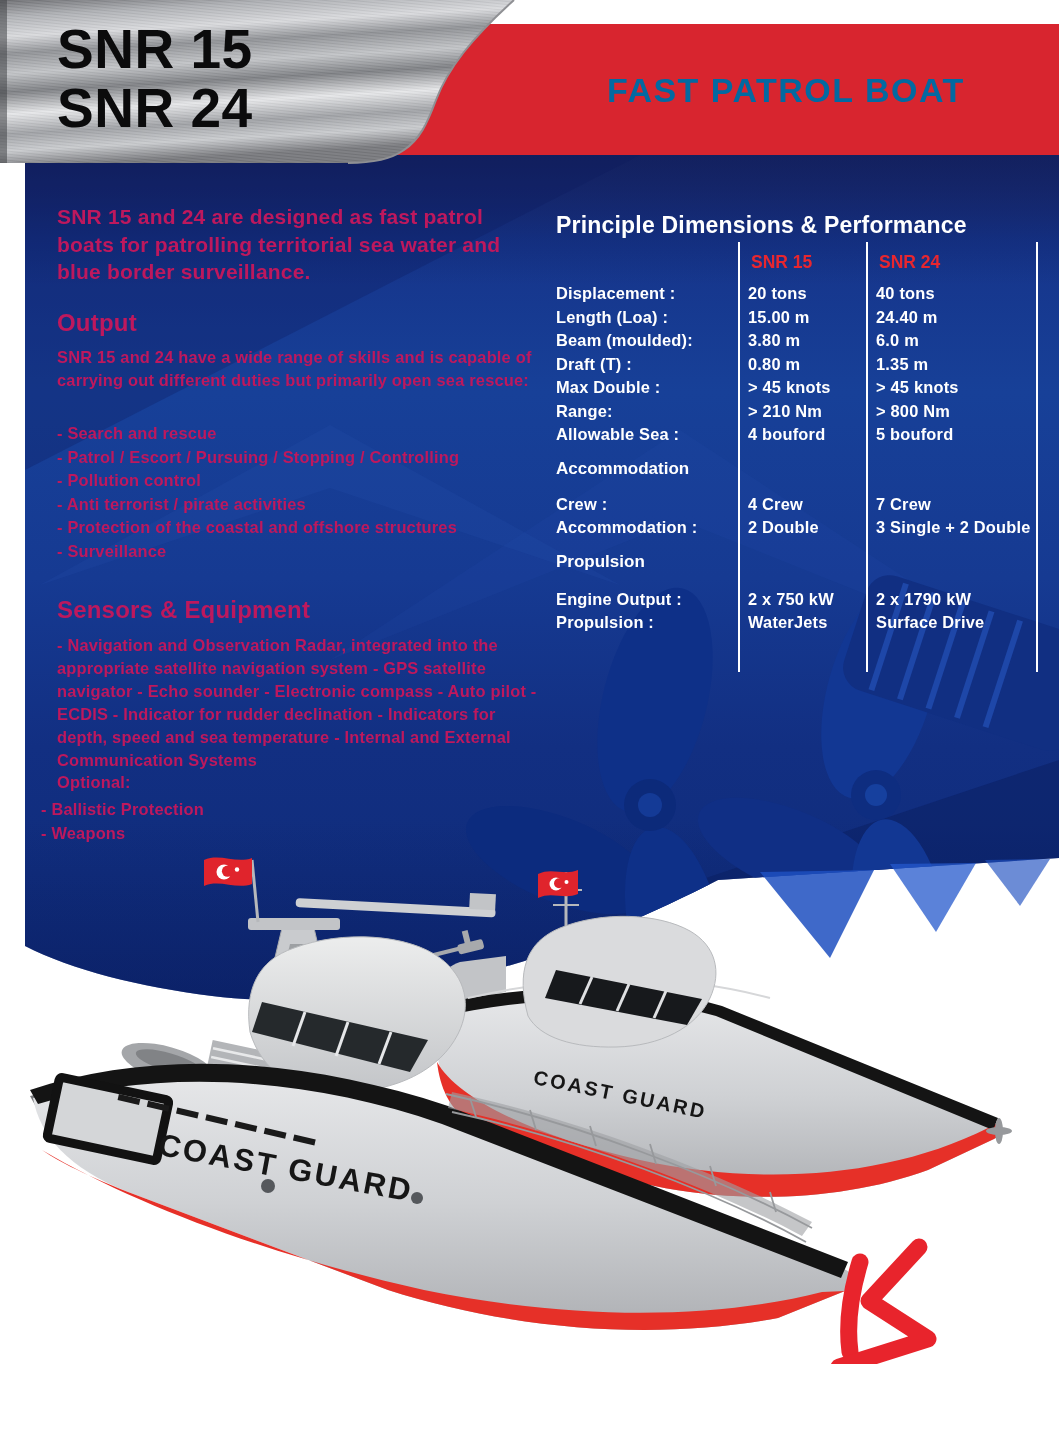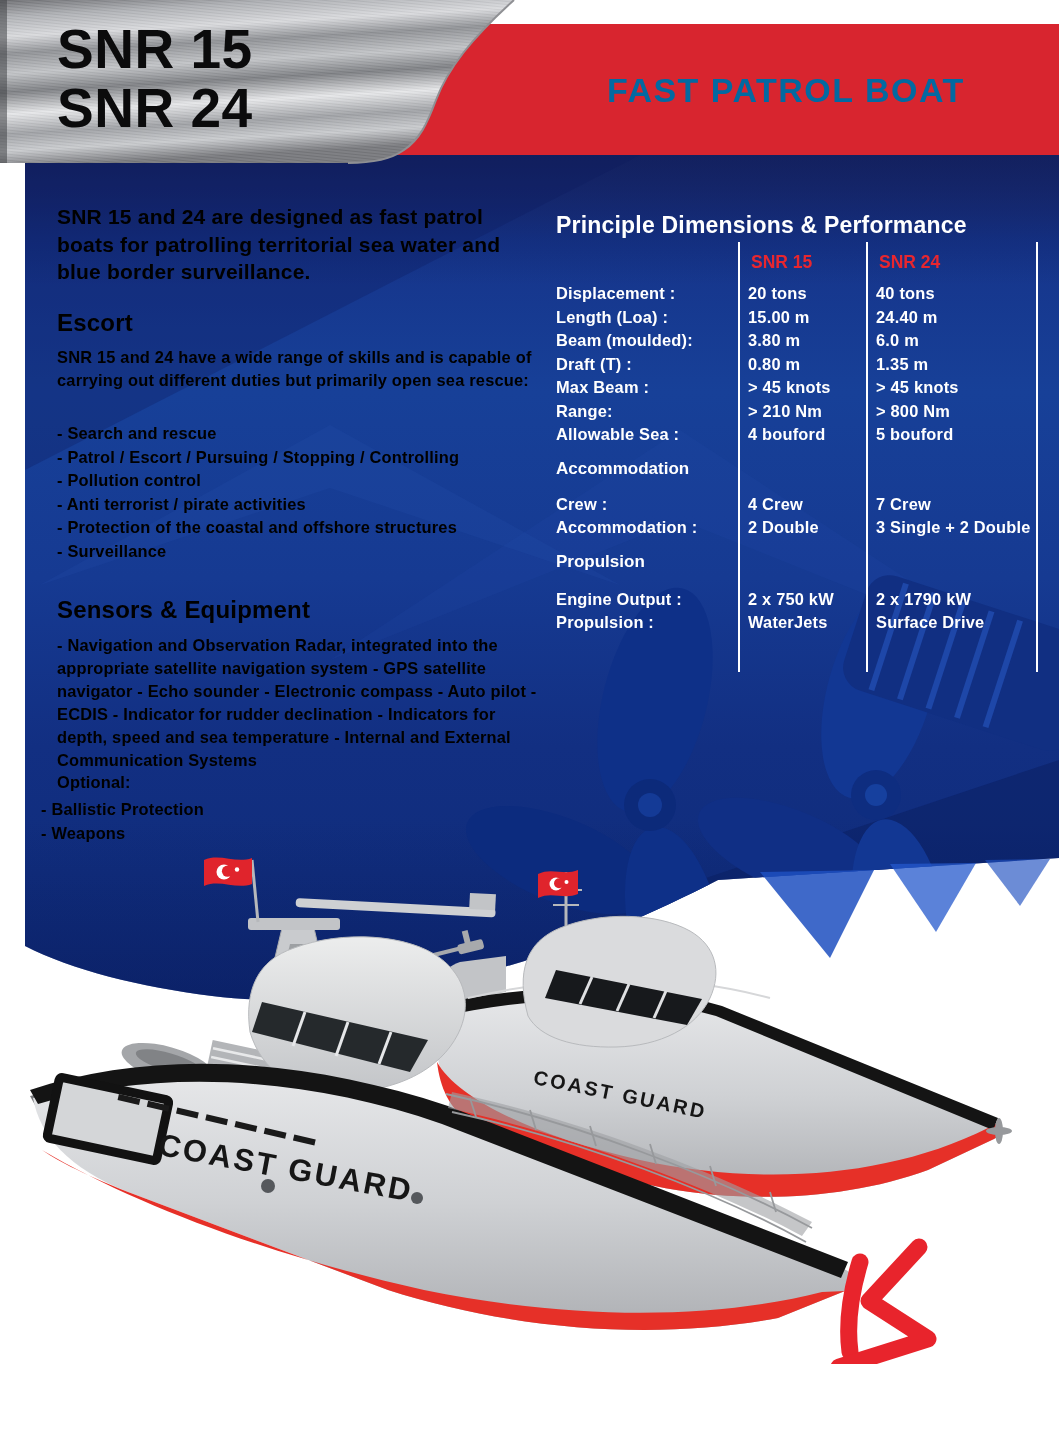--- a/index.html
+++ b/index.html
@@ -6,21 +6,21 @@
   .page{position:relative;width:1059px;height:1364px;overflow:hidden;background:#fff;
         font-family:"Liberation Sans",sans-serif;}
   .bg{position:absolute;left:0;top:0;width:1059px;height:1440px;}
   .abs{position:absolute;}
 
   
   .snr-title{left:57px;top:20px;color:#0b0b0c;font-size:55px;font-weight:700;line-height:59px;letter-spacing:.5px;}
   .banner-title{left:607px;top:71px;color:#0369a1;font-size:34px;font-weight:700;letter-spacing:1.5px;white-space:nowrap;text-align:right;}
 
   
-  .wtxt{color:#000000;letter-spacing:.2px;}
+  .wtxt{color:#be185d;letter-spacing:.2px;}
   .intro{left:57px;top:203px;width:480px;font-size:21px;font-weight:700;line-height:27.5px;}
   .h1{font-size:24px;font-weight:700;}
   .roles-h{left:57px;top:309px;}
   .body-txt{font-size:16.4px;font-weight:700;line-height:23px;}
   .roles-desc{left:57px;top:346px;width:484px;}
   .roles-list{left:57px;top:422px;}
   .roles-list div{line-height:23.5px;font-size:16.4px;font-weight:700;white-space:nowrap;}
   .sensors-h{left:57px;top:596px;}
   .sensors-desc{left:57px;top:634px;width:484px;}
   .optional-label{left:57px;top:773px;font-size:16.4px;font-weight:700;}
@@ -255,21 +255,21 @@
 
   <div class="abs snr-title">
     <div>SNR 15</div>
     <div>SNR 24</div>
   </div>
 
   <div class="abs banner-title">FAST PATROL BOAT</div>
 
   <div class="abs wtxt intro">SNR 15 and 24 are designed as fast patrol boats for patrolling territorial sea water and blue border surveillance.</div>
 
-  <div class="abs wtxt h1 roles-h">Escort</div>
+  <div class="abs wtxt h1 roles-h">Output</div>
   <div class="abs wtxt body-txt roles-desc">SNR 15 and 24 have a wide range of skills and is capable of carrying out different duties but primarily open sea rescue:</div>
   <div class="abs wtxt roles-list">
     <div>- Search and rescue</div>
     <div>- Patrol / Escort / Pursuing / Stopping / Controlling</div>
     <div>- Pollution control</div>
     <div>- Anti terrorist / pirate activities</div>
     <div>- Protection of the coastal and offshore structures</div>
     <div>- Surveillance</div>
   </div>
 
@@ -297,21 +297,21 @@
       <div class="cell val">24.40 m</div>
 
       <div class="cell">Beam (moulded):</div>
       <div class="cell val">3.80 m</div>
       <div class="cell val">6.0 m</div>
 
       <div class="cell">Draft (T) :</div>
       <div class="cell val">0.80 m</div>
       <div class="cell val">1.35 m</div>
 
-      <div class="cell">Max Beam :</div>
+      <div class="cell">Max Double :</div>
       <div class="cell val">&gt; 45 knots</div>
       <div class="cell val">&gt; 45 knots</div>
 
       <div class="cell">Range:</div>
       <div class="cell val">&gt; 210 Nm</div>
       <div class="cell val">&gt; 800 Nm</div>
 
       <div class="cell">Allowable Sea :</div>
       <div class="cell val">4 bouford</div>
       <div class="cell val">5 bouford</div>

